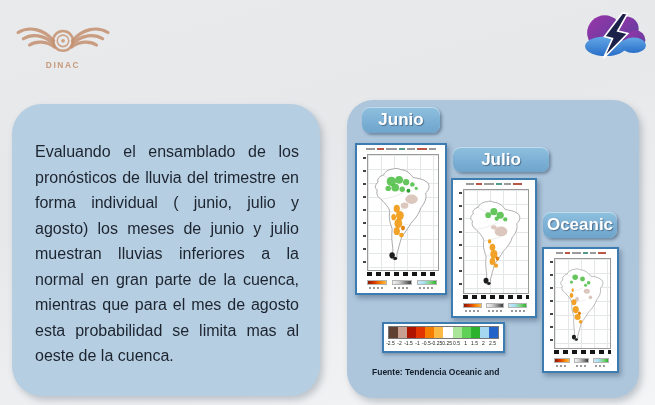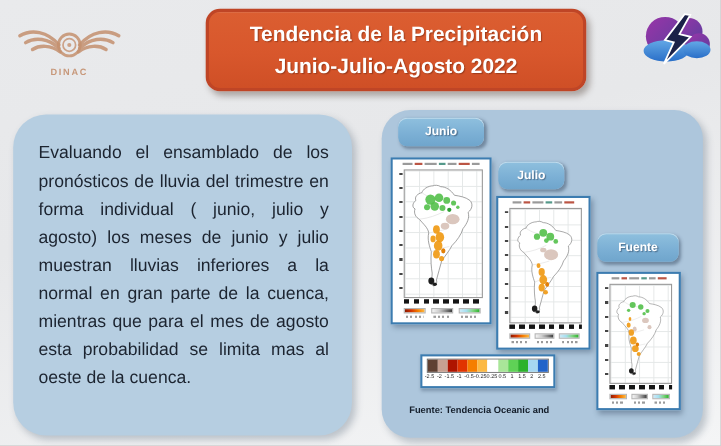--- a/index.html
+++ b/index.html
@@ -14,32 +14,32 @@
     box-shadow:3px 4px 6px rgba(60,40,30,.35);}
   .header .t{color:#fff;font-weight:bold;font-size:19px;line-height:29px;
     text-shadow:1px 1px 1px rgba(90,30,10,.45);white-space:nowrap;}
   
   .logo{position:absolute;left:16px;top:12px;width:94px;height:64px;}
   
   .cloud{position:absolute;left:582px;top:7px;width:68px;height:60px;}
   
   .left-panel{position:absolute;left:12px;top:104px;width:308px;height:292px;
     background:#b6cee1;border-radius:30px;box-shadow:3px 4px 7px rgba(70,90,110,.3);
-    box-sizing:border-box;padding:23px 21px 0 23px;}
+    box-sizing:border-box;padding:35px 21px 0 23px;}
   .left-panel p{margin:0;font-size:16px;line-height:25.5px;color:#1c2430;
     text-align:justify;font-weight:500;}
   
   .right-panel{position:absolute;left:347px;top:100px;width:292px;height:298px;
     background:#adc6dc;border-radius:26px;box-shadow:3px 4px 7px rgba(70,90,110,.3);}
   
   .month-btn{position:absolute;border-radius:8px;
     background:linear-gradient(180deg,#8fc0de 0%,#7cb0d5 55%,#6fa5cc 100%);
     box-shadow:2px 2px 3px rgba(40,60,85,.45), inset 0 1px 0 rgba(255,255,255,.45);
     display:flex;align-items:center;justify-content:center;
-    color:#fff;font-weight:bold;font-size:11px;
+    color:#fff;font-weight:bold;font-size:17px;
     text-shadow:1px 1px 1px rgba(40,60,85,.55);cursor:pointer;}
   
   .map-card{position:absolute;background:#fff;border:2px solid #3c7cb0;
     box-sizing:border-box;box-shadow:2px 3px 5px rgba(40,60,85,.4);
     display:flex;flex-direction:column;}
   .fineprint{height:8px;display:flex;align-items:center;justify-content:center;gap:2px;flex:none;}
   .fineprint span{display:inline-block;height:2px;}
   .fp-g{background:#9a9a9a;} .fp-r{background:#bb5544;} .fp-t{background:#55998a;}
   .plot{flex:1;margin:1px 6px 0 10px;border:1px solid #9a9a9a;position:relative;
     background-color:#fff;
@@ -84,24 +84,20 @@
       <path d="M54,27 C64,15 78,13 88,19"></path>
       <path d="M54,30 C63,21 75,20 83,25"></path>
       <path d="M53,33 C61,27 71,27 77,31"></path>
     </g>
     <circle cx="45" cy="27" r="9.5" fill="none" stroke="#c4906f" stroke-width="2.5" opacity="0.85"></circle>
     <circle cx="45" cy="27" r="5.5" fill="none" stroke="#c4906f" stroke-width="1.5" opacity="0.8"></circle>
     <circle cx="45" cy="27" r="1.8" fill="#c4906f" opacity="0.8"></circle>
     <text x="45" y="53" text-anchor="middle" font-size="8" font-weight="bold" letter-spacing="1.5" fill="#c4906f" opacity="0.9">DINAC</text>
   </svg>
 
-  <div class="header">
-    <div class="t">Tendencia de la Precipitación</div>
-    <div class="t">Junio-Julio-Agosto 2022</div>
-  </div>
 
   <svg class="cloud" viewBox="0 0 66 58">
     <defs>
       <linearGradient id="gp" x1="0" y1="0" x2="1" y2="1">
         <stop offset="0" stop-color="#9a35a8"></stop>
           <stop offset="1" stop-color="#5a3f9e"></stop>
       </linearGradient>
       <linearGradient id="gb" x1="0" y1="0" x2="0" y2="1">
         <stop offset="0" stop-color="#63a8e6"></stop>
           <stop offset="1" stop-color="#2a6fc8"></stop>
@@ -115,22 +111,22 @@
     <polygon points="36,5 22,30 30,31 24,51 44,24 34,23 41,5" fill="#1b2148" stroke="#ffffff" stroke-width="1.6" transform="rotate(8 33 28)"></polygon>
   </svg>
 
   <div class="left-panel">
     <p>Evaluando el ensamblado de los pronósticos de lluvia del trimestre en forma individual ( junio, julio y agosto) los meses de junio y julio muestran lluvias inferiores a la normal en gran parte de la cuenca, mientras que para el mes de agosto esta probabilidad se limita mas al oeste de la cuenca.</p>
   </div>
 
   <div class="right-panel"></div>
 
   <div class="month-btn" style="left:362px;top:107px;width:78px;height:26px;">Junio</div>
-  <div class="month-btn" style="left:453px;top:147px;width:60px;height:25px;">Julio</div>
-  <div class="month-btn" style="left:543px;top:212px;width:74px;height:26px;">Fuente</div>
+  <div class="month-btn" style="left:453px;top:147px;width:96px;height:25px;">Julio</div>
+  <div class="month-btn" style="left:543px;top:212px;width:74px;height:26px;">Oceanic</div>
 
   <div class="map-card" style="left:355px;top:143px;width:92px;height:152px;">
     <div class="fineprint">
       <span class="fp-g" style="width:9px"></span>
         <span class="fp-r" style="width:7px"></span>
       <span class="fp-g" style="width:11px"></span>
         <span class="fp-t" style="width:6px"></span>
       <span class="fp-g" style="width:8px"></span>
         <span class="fp-r" style="width:10px"></span>
       <span class="fp-g" style="width:7px"></span>

